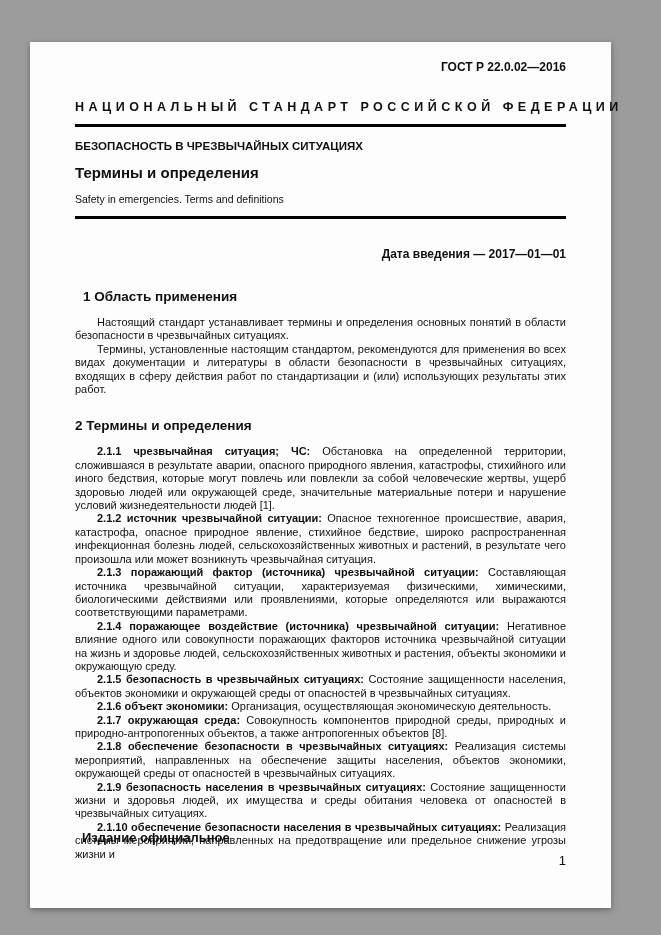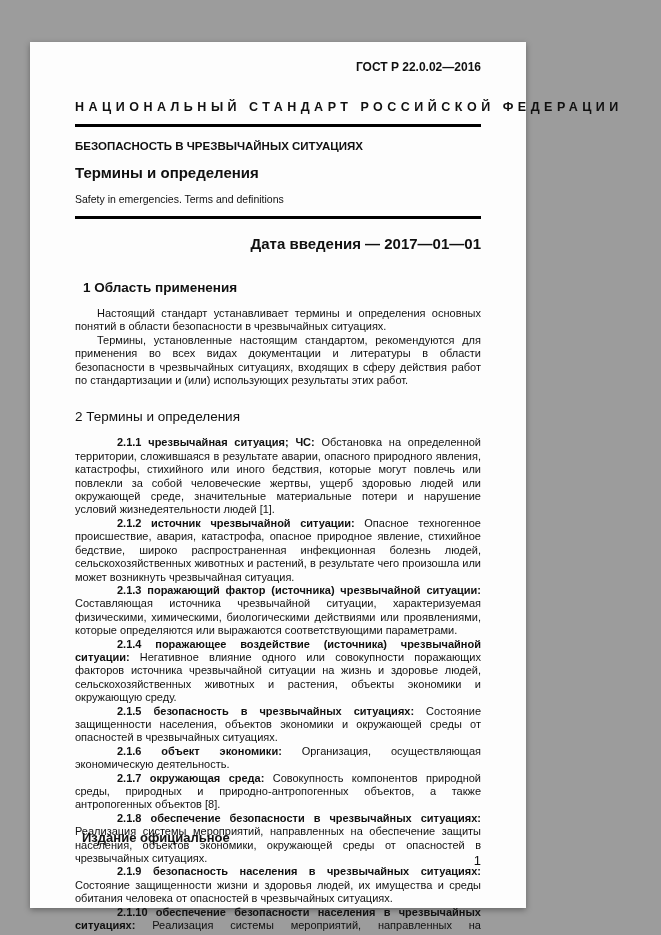--- a/index.html
+++ b/index.html
@@ -8,21 +8,21 @@
     background: #9c9c9c;
     font-family: "Liberation Sans", sans-serif;
     position: relative;
     overflow: hidden;
     color: #101010;
   }
   .page {
     position: absolute;
     left: 30px;
     top: 42px;
-    width: 496px;
+    width: 581px;
     height: 866px;
     background: #fdfdfd;
     box-shadow: 0 2px 6px rgba(0,0,0,0.35);
     padding: 18px 45px 7px 45px;
   }
   .doc-number {
     text-align: right;
     font-weight: bold;
     font-size: 12px;
     line-height: 14px;
@@ -41,45 +41,45 @@
     height: 3px;
     background: #000;
   }
   .title-block { text-align: left; padding: 13px 0 11px 0; }
   .title-main { font-weight: bold; font-size: 11.5px; line-height: 13px; margin-bottom: 14px; }
   .title-sub  { font-weight: bold; font-size: 15px;   line-height: 12px; margin-bottom: 14px; }
   .title-en   { font-size: 10.5px; line-height: 12px; }
   .intro-date {
     text-align: right;
     font-weight: bold;
-    font-size: 15px;
-    margin-top: 16px;
+    font-size: 12px;
+    margin-top: 28px;
   }
   .h1 {
     font-weight: bold;
     font-size: 13.5px;
     margin: 28px 0 12px 8px;
   }
   .h2 {
-    font-weight: normal;
+    font-weight: bold;
     font-size: 13.5px;
     margin: 22px 0 12px 0;
   }
   .h2sub {
     font-weight: bold;
     font-size: 11.5px;
     margin: 14px 0 8px 0;
   }
   p.body, p.term {
     font-size: 11px;
     line-height: 13.4px;
     text-align: justify;
     text-indent: 22px;
   }
-  .term-lead { font-weight: bold; margin-left: 20px; }
+  .term-lead { font-weight: bold; }
   .footer {
     position: absolute;
     left: 52px;
     right: 45px;
     bottom: 40px;
     font-size: 13px;
   }
   .footer-edition { font-weight: bold; }
   .footer-page { text-align: right; margin-top: 8px; }
 </style>

